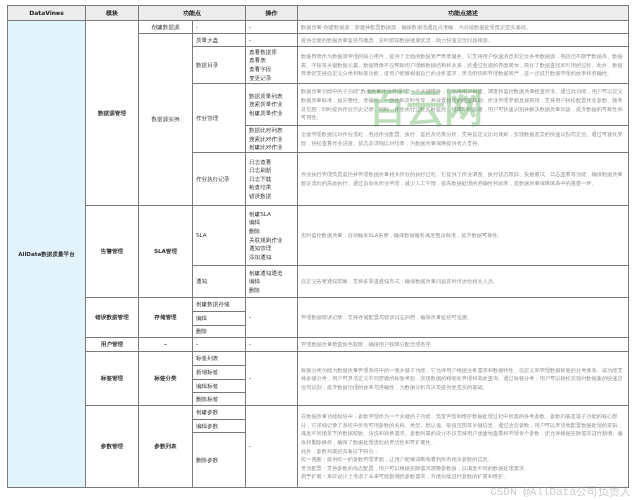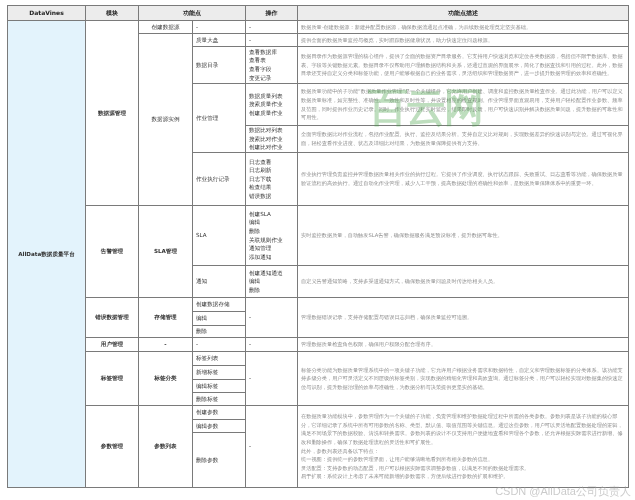--- a/index.html
+++ b/index.html
@@ -12,21 +12,21 @@
   td.plat { background:#e3f3fc; text-align:center; font-weight:bold; color:#333; }
   td.mod { text-align:center; font-weight:bold; color:#333; }
   td.fp1c { text-align:center; }
   td.fp2 { text-align:left; }
   td.op { text-align:left; }
   td.desc { color:#8c8c8c; font-size:5.2px; line-height:8.6px; text-align:left; padding:2px 4px; }
   .lines span { display:block; }
   .watermark { position:absolute; left:368px; top:80px; font-size:40px; font-weight:bold;
                color:rgba(70,160,70,0.35); letter-spacing:-2px; font-family:Liberation Sans, sans-serif; }
   .csdn { position:absolute; right:4px; bottom:1px; font-size:11px; color:rgba(160,160,160,0.55);
-          font-family:Liberation Sans, sans-serif; }
+          font-family:Liberation Mono, monospace; }
 </style>
 </head>
 <body>
 
 <table class="main">
   <colgroup>
     <col style="width:78px">
       <col style="width:53px">
       <col style="width:54px">
       <col style="width:53px">

